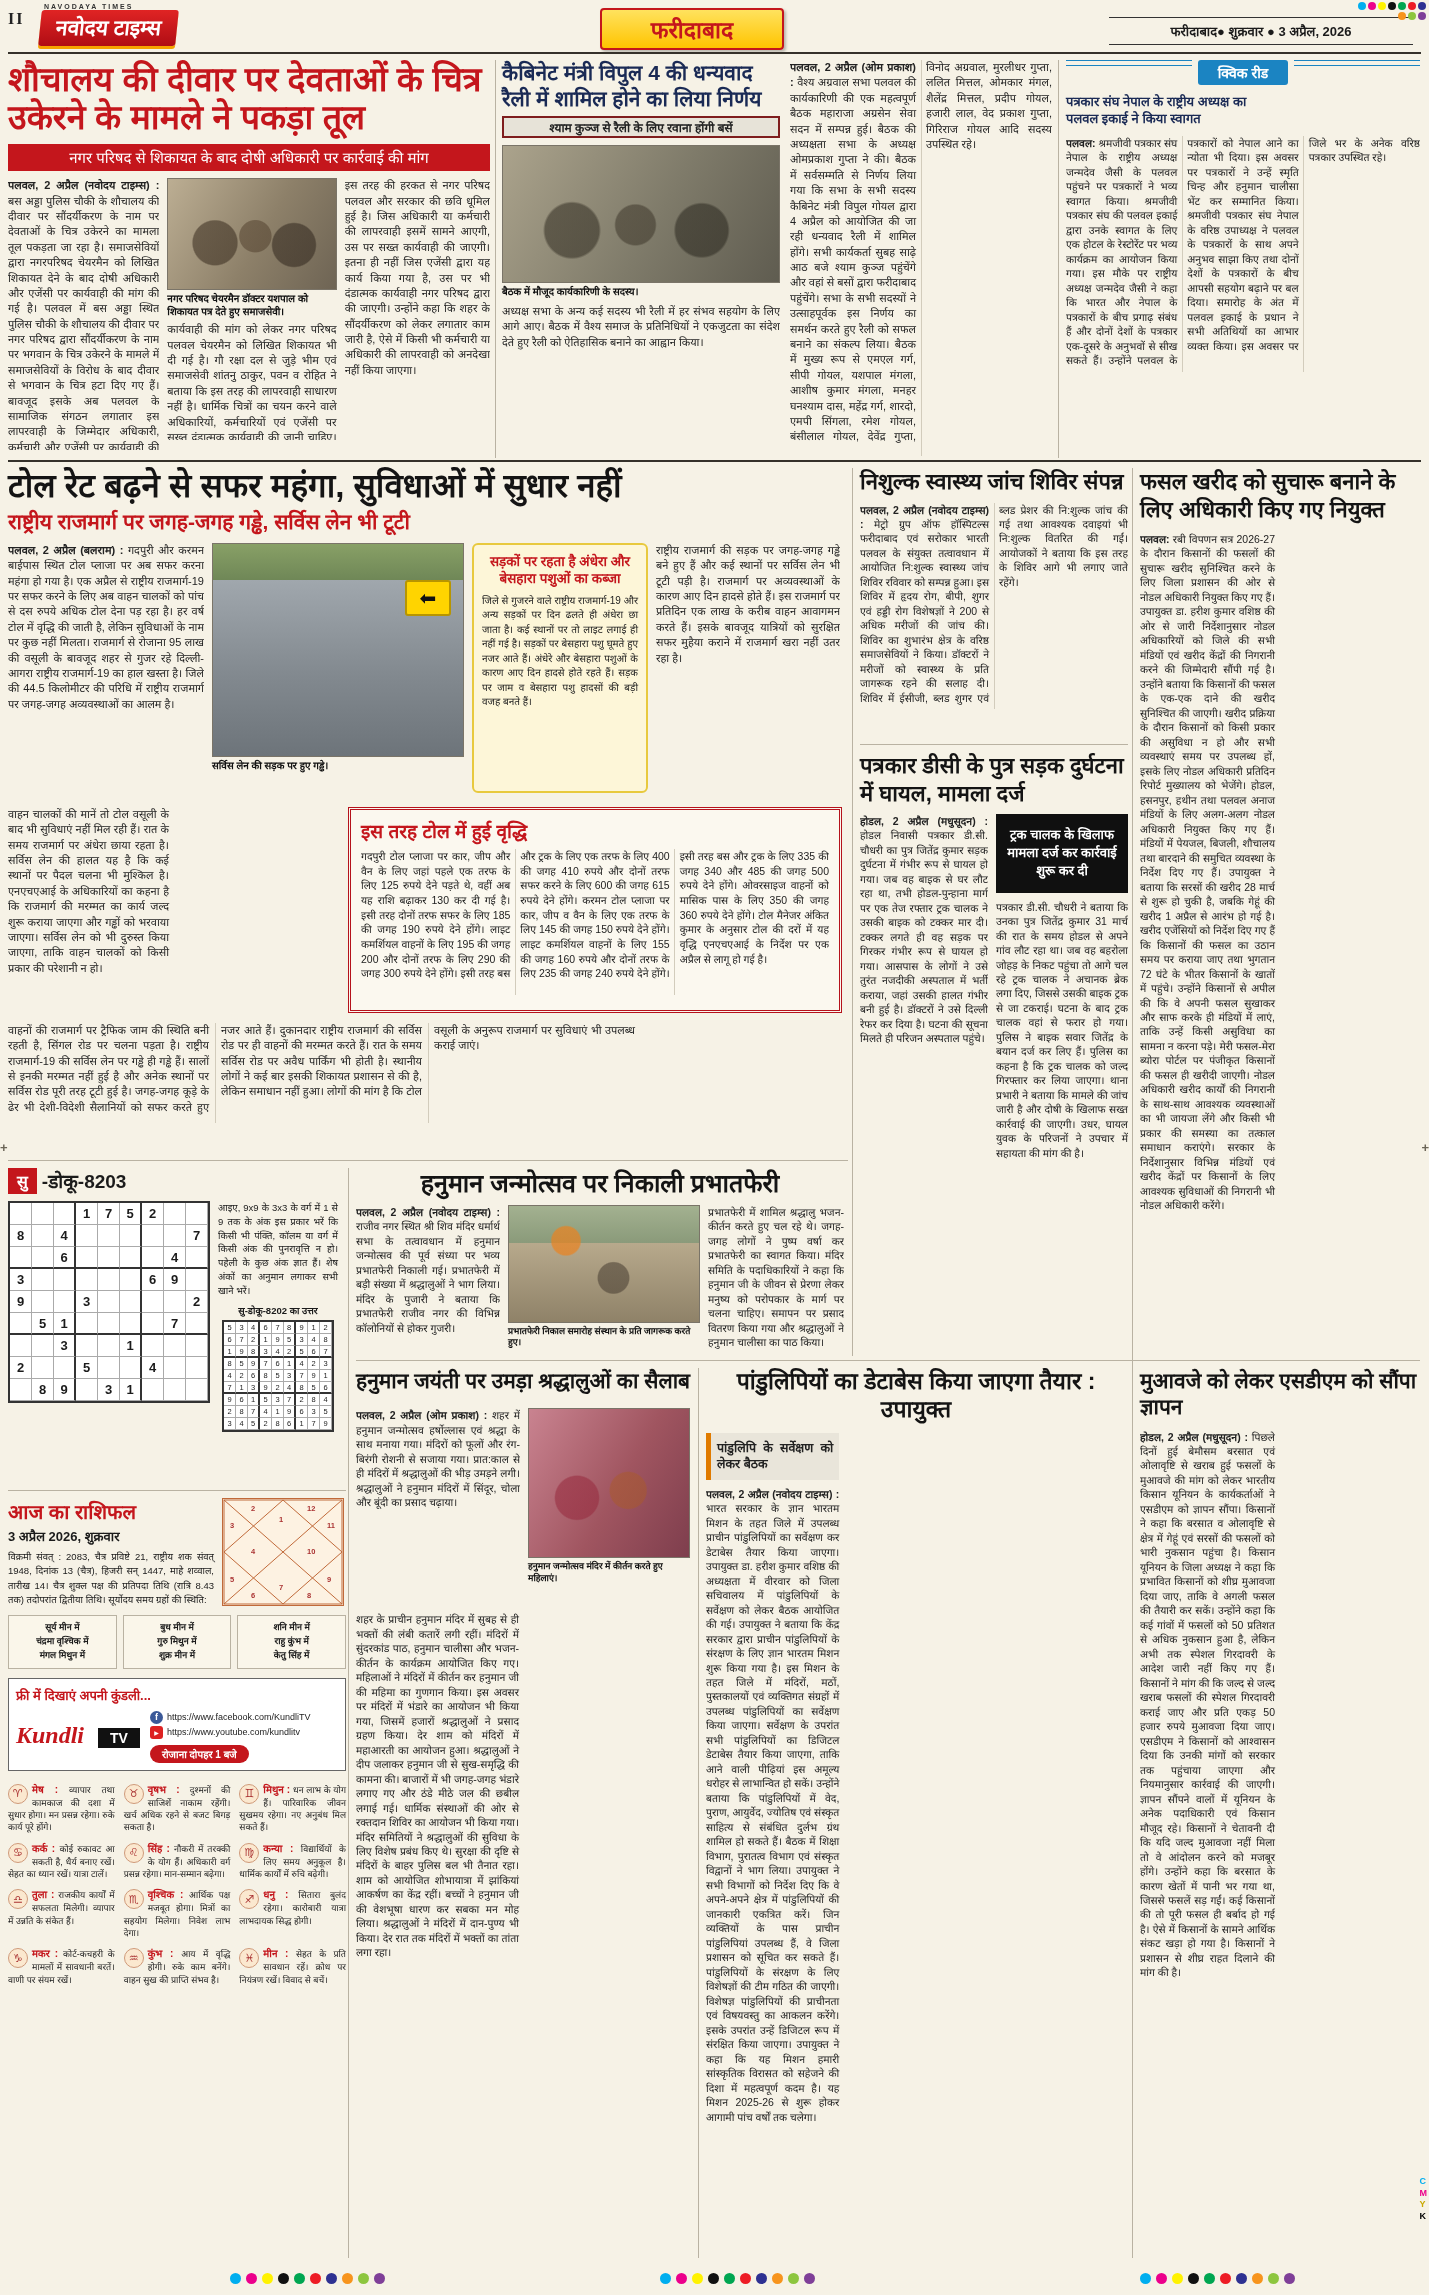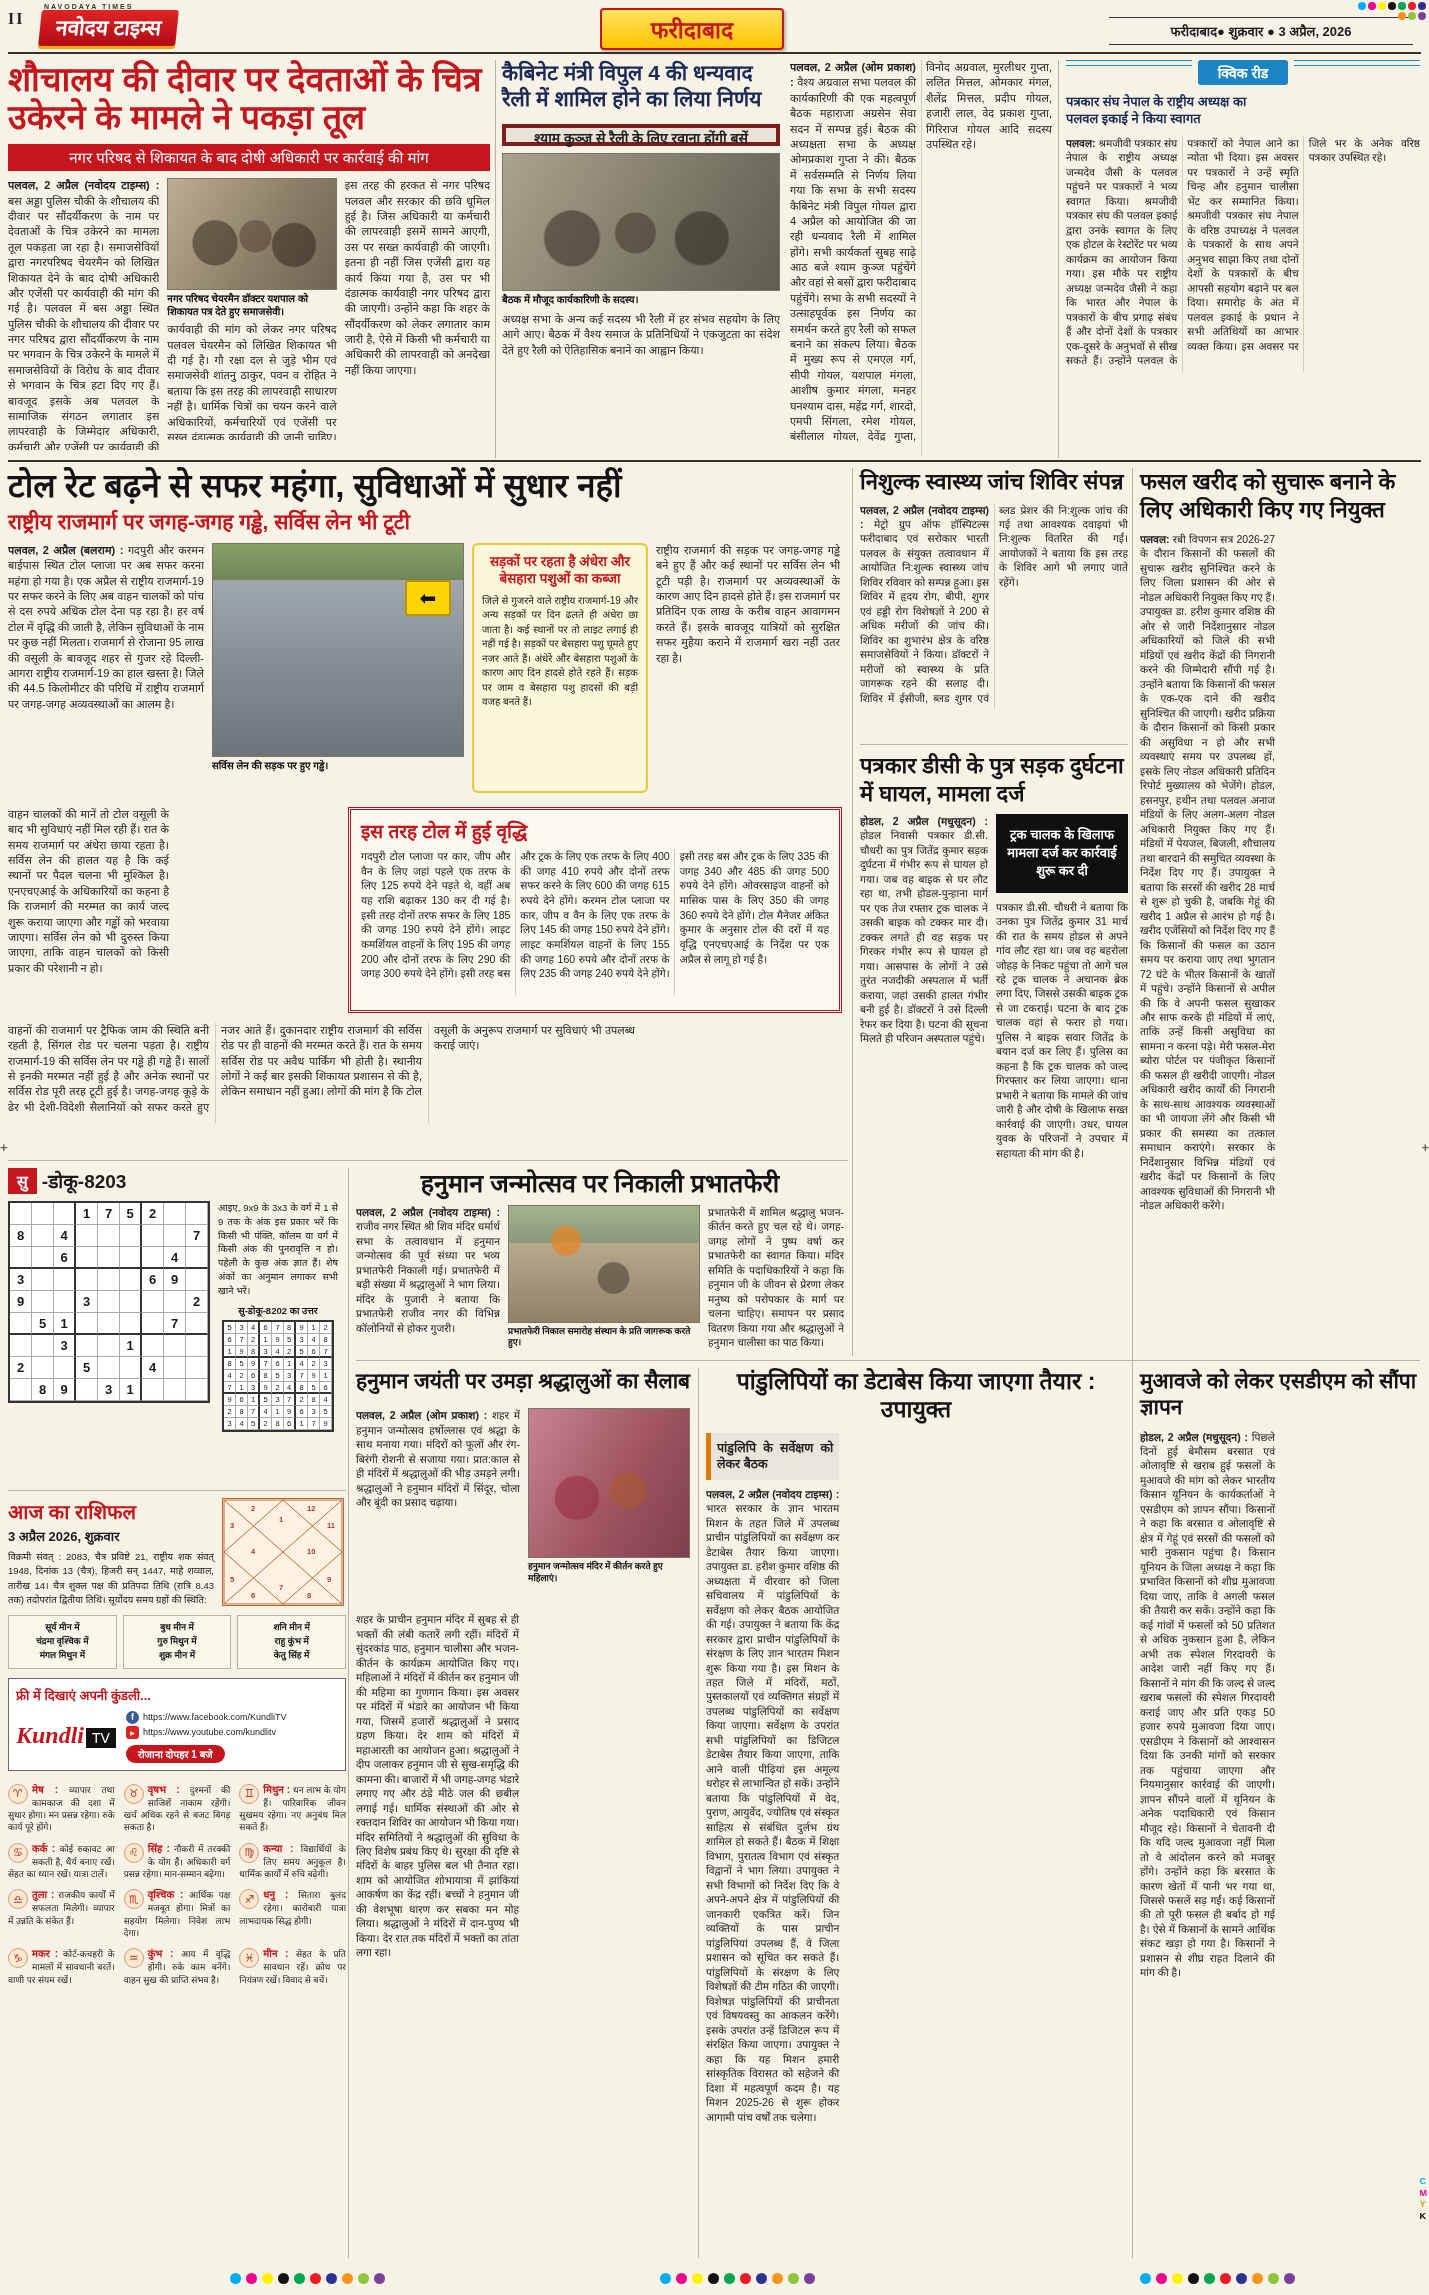--- a/index.html
+++ b/index.html
@@ -23,21 +23,21 @@
 .photo{border:1px solid #7a7468;position:relative;width:100%}
 .hl-red{color:#c4161c;font-size:34px;line-height:1.12;font-weight:bold}
 .hl-red.sub{font-size:21px;margin-top:6px}
 .hl-black{color:#141414;font-size:33px;line-height:1.1;font-weight:bold}
 .hl-black.md{font-size:22px;line-height:1.25}
 .hl-black.md2{font-size:21px;line-height:1.25}
 .hl-black.ctr{text-align:center;font-size:25px;line-height:1.2}
 .hl-navy{color:#1a2a55;font-size:21px;line-height:1.22;font-weight:bold}
 .hl-navy.sm{font-size:13px;line-height:1.3}
 .red-band{margin-top:8px;background:#c4161c;color:#fff;font-weight:normal;font-size:15px;height:27px;line-height:27px;text-align:center}
-.gray-band{margin-top:13px;background:#e7e3d8;border:4px solid #7f1d1d;color:#222;font-weight:bold;font-size:14px;height:22px;line-height:20px;text-align:center}
+.gray-band{margin-top:5px;background:#e7e3d8;border:2px solid #7f1d1d;color:#222;font-weight:bold;font-size:12px;height:22px;line-height:20px;text-align:center}
 .qr-head{display:flex;align-items:flex-start;gap:6px}
 .qr-head:before,.qr-head:after{content:"";flex:1;height:4px;border-top:1px solid #1b84c2;border-bottom:1px solid #1b84c2}
 .qr-tab{background:#1b84c2;color:#fff;font-weight:bold;font-size:14px;padding:3px 20px;border-radius:3px}
 .yellow-box{background:#fdf6d8;border:2px solid #e8c93e;border-radius:6px;padding:8px;overflow:hidden}
 .yb-title{color:#c4161c;font-weight:bold;font-size:13.5px;text-align:center;line-height:1.3;margin-bottom:6px}
 .yb-body{font-size:10px;line-height:1.45;text-align:justify}
 .increase-box{border:3px double #b5121b;padding:8px 10px;background:#fbf8ef;overflow:hidden}
 .ib-title{color:#c4161c;font-weight:bold;font-size:19px;margin-bottom:5px}
 .ib-body{font-size:10.5px;line-height:1.4;text-align:justify;height:146px;overflow:hidden}
 .black-box{background:#101010;color:#fff;font-weight:bold;font-size:13px;line-height:1.4;padding:12px 8px;text-align:center}
@@ -56,21 +56,21 @@
 .rashi-title{color:#c4161c;font-weight:bold;font-size:20px}
 .rashi-date{font-weight:bold;font-size:13px;margin:2px 0 5px}
 .panchang{font-size:9.5px;line-height:1.5;text-align:justify}
 .kundli-chart{position:relative;width:122px;height:108px;border:1px solid #c06a3a;background:#fdf2e2;flex:none}
 .kn{position:absolute;font-size:7.5px;color:#a33;font-weight:bold}
 .planet-box{flex:1;border:1px solid #b9b2a2;background:#faf6ea;font-size:9px;line-height:1.55;text-align:center;padding:5px 2px;white-space:pre-line;font-weight:bold}
 .kundli-ad{border:1.5px solid #666;margin-top:9px;padding:7px;background:#fff}
 .ka-head{color:#c4161c;font-weight:bold;font-size:13px;margin-bottom:5px}
 .ka-logo{flex:none}
 .ka-logo .k1{color:#c4161c;font-style:italic;font-weight:bold;font-size:24px;font-family:"Liberation Serif","DejaVu Serif",serif}
-.ka-logo .k2{background:#111;color:#fff;font-weight:normal;font-size:14px;padding:2px 6px;margin-left:2px}
+.ka-logo .k2{background:#111;color:#fff;font-weight:bold;font-size:14px;padding:2px 12px;margin-left:14px}
 .ka-line{font-size:9px;display:flex;align-items:center;gap:4px;margin:2px 0;color:#222}
 .ic{width:13px;height:13px;border-radius:50%;color:#fff;font-size:9px;display:inline-flex;align-items:center;justify-content:center;font-weight:bold;flex:none}
 .ic.fb{background:#3b5998}
 .ic.yt{background:#d22;border-radius:3px;font-size:6px}
 .ka-pill{background:#c4161c;color:#fff;font-weight:bold;font-size:10px;display:inline-block;padding:2px 12px;border-radius:10px;margin-top:4px}
 .zodiac-grid{display:grid;grid-template-columns:repeat(3,1fr);gap:8px 9px;margin-top:12px}
 .z-item{font-size:9px;line-height:1.38;text-align:justify;color:#222}
 .z-ic{float:left;width:20px;height:20px;border:1px solid #cf9a7a;border-radius:50%;background:#fbe8cf;color:#a33;display:flex;align-items:center;justify-content:center;font-size:11px;margin:1px 4px 0 0}
 .z-nm{color:#c4161c;font-weight:bold;font-size:10px}
 .reg-dot{display:inline-block;width:11px;height:11px;border-radius:50%;margin-right:5px}

